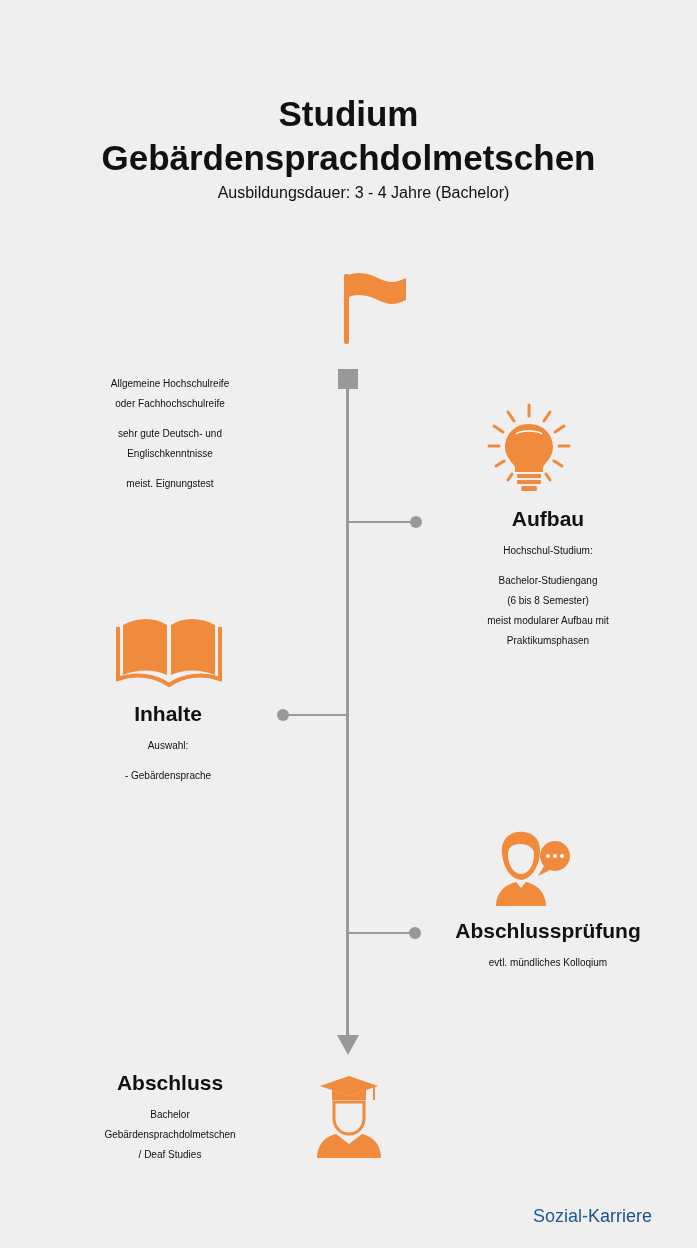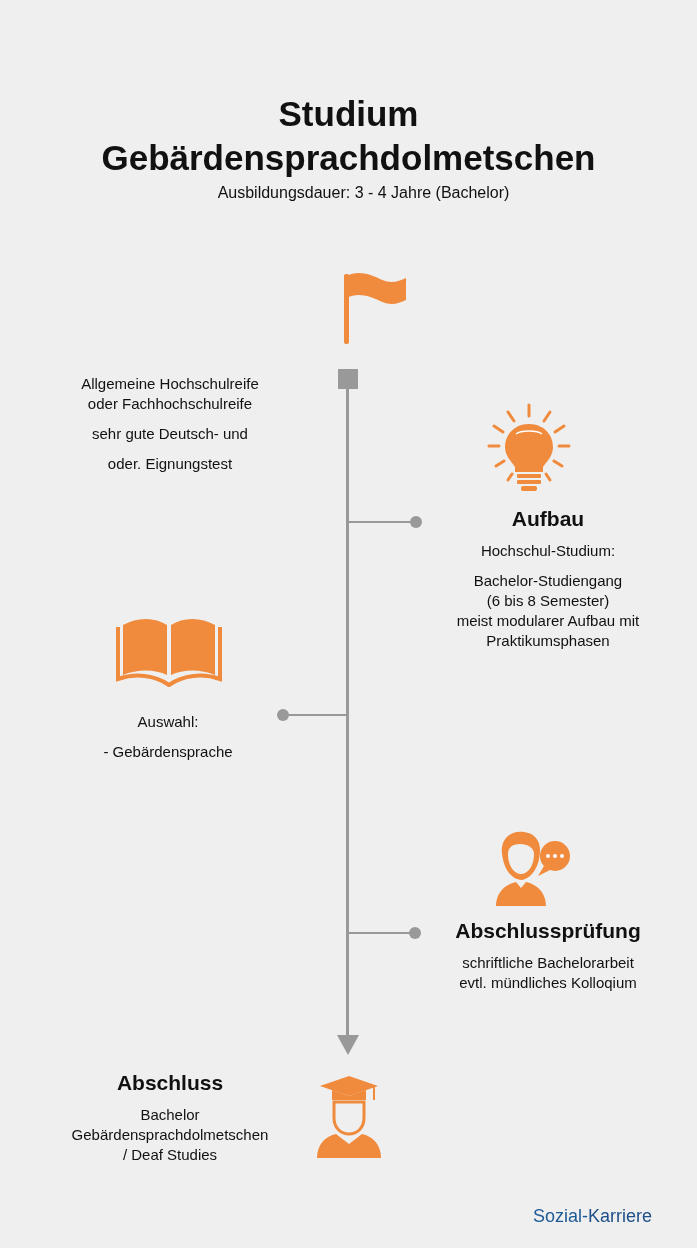--- a/index.html
+++ b/index.html
@@ -18,21 +18,21 @@
     color: #111;
   }
   .subtitle {
     left: 0; width: 697px; text-align: center;
     font-size: 16px; color: #111; padding-left: 15px;
   }
   .heading {
     text-align: center; font-size: 21px; font-weight: bold; color: #111;
   }
   .body-text {
-    text-align: center; font-size: 15px; line-height: 20px; color: #111;
+    text-align: center; font-size: 10px; line-height: 20px; color: #111;
   }
   .gap { height: 10px; }
   .vline { background: #999; width: 3px; }
   .hline { background: #999; height: 2px; }
   .dot { width: 12px; height: 12px; border-radius: 50%; background: #999; }
   .square { width: 20px; height: 20px; background: #999; }
   .logo { font-size: 18px; color: #1e5a96; }
   .logo b { font-weight: normal; color: #1e4f88; margin-top: 40px; }
 </style>
 </head>
@@ -61,22 +61,23 @@
 
 <div class="abs hline" style="left:348px; top:932px; width:66px;"></div>
 <div class="abs dot" style="left:409px; top:927px;"></div>
 
 <div class="abs" style="left:40px; top:364px; width:260px;">
   <div style="height:10px;"></div>
   <div class="body-text">Allgemeine Hochschulreife</div>
   <div class="body-text">oder Fachhochschulreife</div>
   <div class="gap"></div>
   <div class="body-text">sehr gute Deutsch- und</div>
+  <div class="body-text">Englischkenntnisse</div>
   <div class="gap"></div>
-  <div class="body-text">oder. Eignungstest</div>
+  <div class="body-text">meist. Eignungstest</div>
 </div>
 
 <div class="abs" style="left:486px; top:402px; width:86px; height:92px;">
   <svg width="86" height="92" viewBox="0 0 86 92">
     <g stroke="#f08a3c" stroke-width="3" stroke-linecap="round">
       <line x1="43" y1="3" x2="43" y2="14"></line>
       <line x1="22" y1="10" x2="28" y2="19"></line>
       <line x1="64" y1="10" x2="58" y2="19"></line>
       <line x1="8" y1="24" x2="17" y2="30"></line>
       <line x1="78" y1="24" x2="69" y2="30"></line>
@@ -108,20 +109,21 @@
 
 <div class="abs" style="left:115px; top:615px; width:108px; height:72px;">
   <svg width="108" height="72" viewBox="0 0 108 72">
     <path d="M8 10 C 22 2, 40 2, 52 10 L 52 60 C 40 54, 22 54, 8 60 Z" fill="#f08a3c"></path>
     <path d="M100 10 C 86 2, 68 2, 56 10 L 56 60 C 68 54, 86 54, 100 60 Z" fill="#f08a3c"></path>
     <path d="M3 12 L 3 64 C 20 58, 40 60, 54 70 C 68 60, 88 58, 105 64 L 105 12" stroke="#f08a3c" stroke-width="4" fill="none"></path>
   </svg>
 </div>
 
 <div class="abs" style="left:38px; top:702px; width:260px;">
+  <div class="heading">Inhalte</div>
   <div style="height:10px;"></div>
   <div class="body-text">Auswahl:</div>
   <div class="gap"></div>
   <div class="body-text">- Gebärdensprache</div>
 </div>
 
 <div class="abs" style="left:494px; top:826px; width:80px; height:82px;">
   <svg width="80" height="82" viewBox="0 0 80 82">
     <path d="M8 28 C 6 12, 18 4, 30 6 C 40 7, 46 14, 46 24 C 46 40, 38 52, 28 54 C 18 54, 10 44, 8 28 Z" fill="#f08a3c"></path>
     <path d="M14 28 C 14 22, 18 18, 26 18 C 34 18, 40 22, 40 28 C 40 40, 34 48, 27 48 C 20 48, 14 40, 14 28 Z" fill="#efefef"></path>
@@ -130,21 +132,20 @@
     <path d="M50 40 L 44 50 L 56 44 Z" fill="#f08a3c"></path>
     <circle cx="54" cy="30" r="2" fill="#fff"></circle>
     <circle cx="61" cy="30" r="2" fill="#fff"></circle>
     <circle cx="68" cy="30" r="2" fill="#fff"></circle>
   </svg>
 </div>
 
 <div class="abs" style="left:418px; top:919px; width:260px;">
   <div class="heading">Abschlussprüfung</div>
   <div style="height:10px;"></div>
-  <div class="body-text">schriftliche Bachelorarbeit</div>
   <div class="body-text">evtl. mündliches Kolloqium</div>
 </div>
 
 <div class="abs" style="left:40px; top:1071px; width:260px;">
   <div class="heading">Abschluss</div>
   <div style="height:10px;"></div>
   <div class="body-text">Bachelor</div>
   <div class="body-text">Gebärdensprachdolmetschen</div>
   <div class="body-text">/ Deaf Studies</div>
 </div>

